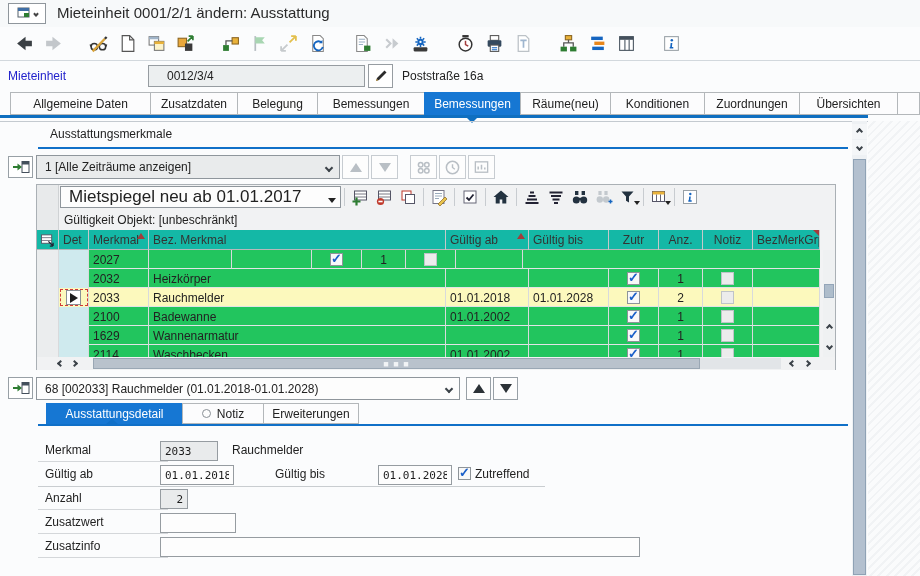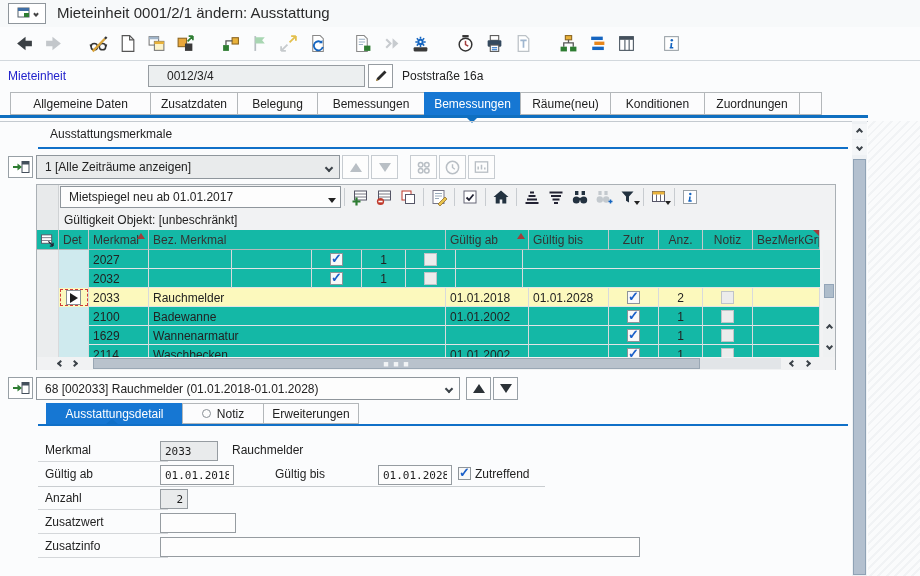--- a/index.html
+++ b/index.html
@@ -84,21 +84,21 @@
   .validity .vtext{padding-left:5px;color:#222}
 
   .thead{position:absolute;left:0;top:45px;height:20px;display:flex;background:#14b8a6;border-bottom:1px solid #b6b8ba}
   .th{height:20px;border-right:1px solid #c6c8ca;display:flex;align-items:center;padding:0 4px;position:relative;
     color:#333;cursor:pointer;white-space:nowrap;overflow:hidden}
   .sort-up{position:absolute;right:3px;top:3px;width:0;height:0;border-left:4px solid transparent;
     border-right:4px solid transparent;border-bottom:6px solid #a33c3c}
   .corner-red{position:absolute;right:0;top:0;width:0;height:0;border-top:6px solid #a33c3c;border-left:6px solid transparent}
 
   .tbody{position:absolute;left:0;top:65px;width:783px;height:107px;overflow:hidden}
-  .tr{display:flex;height:19px;background:#14b8a6;border-bottom:1px solid #e2e4e6;cursor:pointer}
+  .tr{display:flex;height:19px;background:#22c55e;border-bottom:1px solid #e2e4e6;cursor:pointer}
   .tr.selected{background:#fcf9bd}
   .td{height:19px;border-right:1px solid #d8dadc;display:flex;align-items:center;padding:0 4px;
     white-space:nowrap;overflow:hidden}
   .td.sel{background:#ebedee;padding:0}
   .td.det{background:#cfeaee;padding:0;justify-content:center}
   .tr.selected .td.det{background:#fcf9bd;outline:1px dashed #d03a3a;outline-offset:-2px}
   .td.c{justify-content:center}
   .det-btn{width:15px;height:15px;background:#fff;border:1px solid #8a9096;display:flex;align-items:center;
     justify-content:center;cursor:pointer}
   .det-btn .play{width:0;height:0;border-top:5px solid transparent;border-bottom:5px solid transparent;border-left:8px solid #1c1c1c}
@@ -326,20 +326,21 @@
 
   <div class="tabstrip">
     <div class="tab" style="width:140px">Allgemeine Daten</div>
     <div class="tab" style="width:87px">Zusatzdaten</div>
     <div class="tab" style="width:80px">Belegung</div>
     <div class="tab" style="width:107px">Bemessungen</div>
     <div class="tab active" style="width:96px">Bemessungen</div>
     <div class="tab" style="width:90px">Räume(neu)</div>
     <div class="tab" style="width:94px">Konditionen</div>
     <div class="tab" style="width:95px">Zuordnungen</div>
+    <div class="tab" style="width:98px">Übersichten</div>
     <div class="tab" style="width:23px"></div>
   </div>
   <div class="tabline">
       <span class="notch"></span>
     </div>
   <div class="content-topline"></div>
 
   <span class="grp-title">Ausstattungsmerkmale</span>
   <div class="grp-line"></div>
 
@@ -382,21 +383,21 @@
         <rect x="2.5" y="3" width="13" height="11" fill="none" stroke="#b9bfc5" stroke-width="1.4"></rect>
         <path d="M5.5 11V8M9 11V6M12.5 11V9" stroke="#b9bfc5" stroke-width="1.6"></path>
       </svg>
   </button>
 
   <div class="tablebox">
 
     <div class="t-toolbar">
       <div class="t-corner"></div>
       <div class="combo white t-combo">
-        <span style="font-size:12px">Mietspiegel neu ab 01.01.2017</span>
+        <span style="font-size:17px">Mietspiegel neu ab 01.01.2017</span>
         <span class="corner-dd"></span>
       </div>
       <span class="tsep"></span>
       <button class="ti">
           <svg viewBox="0 0 18 18">
             <rect x="3.5" y="3" width="12" height="9" fill="#fff" stroke="#556"></rect>
             <path d="M3.5 6h12M3.5 9h12" stroke="#556" stroke-width=".8"></path>
             <path d="M1.5 13.5h8M5.5 9.5v8" stroke="#2e7d32" stroke-width="2.2"></path>
           </svg>
         </button>
@@ -537,20 +538,21 @@
         <div class="td c" style="width:50px">
             <span class="cb disabled"></span>
           </div>
         <div class="td" style="width:67px"></div>
       </div>
 
       <div class="tr">
         <div class="td sel" style="width:22px"></div>
         <div class="td det" style="width:30px"></div>
         <div class="td" style="width:60px">2032</div>
+        <div class="td" style="width:297px">Heizkörper</div>
         <div class="td" style="width:83px"></div>
         <div class="td" style="width:80px"></div>
         <div class="td c" style="width:50px">
             <span class="cb checked"></span>
           </div>
         <div class="td c" style="width:44px">1</div>
         <div class="td c" style="width:50px">
             <span class="cb disabled"></span>
           </div>
         <div class="td" style="width:67px"></div>

